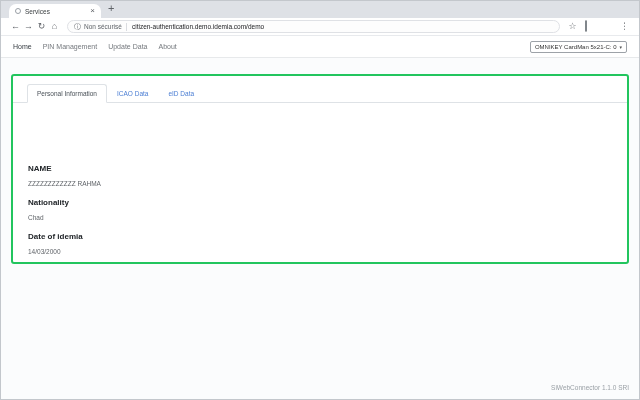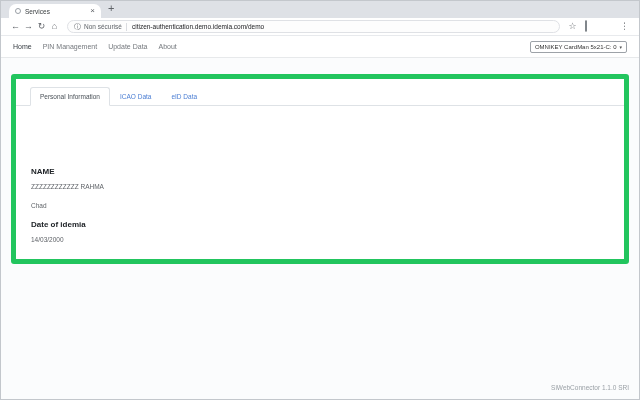--- a/index.html
+++ b/index.html
@@ -36,21 +36,21 @@
   .nav-link { font-size:7px; color:#74787d; margin-right:11px; cursor:pointer; white-space:nowrap; }
   .nav-link.active { color:#343a40; }
   .reader-select { margin-left:auto; border:1px solid #9da2a8; border-radius:2px; background:#fff;
                    font-size:6px; color:#333; padding:2px 4px; display:flex; align-items:center; gap:3px;
                    white-space:nowrap; cursor:pointer; }
   .caret { font-size:5px; color:#555; }
 
   
   .page { position:relative; height:342px; background:#fbfcfd; }
   .card { position:absolute; left:10px; right:10px; top:16px; height:190px; background:#fff;
-          border:5px solid #22c55e; border-radius:3px; }
+          border:2px solid #22c55e; border-radius:3px; }
   .card-tabs { display:flex; padding:8px 14px 0; border-bottom:1px solid #dee2e6; }
   .ctab { font-size:6.5px; padding:5px 9px; margin-bottom:-1px; border:1px solid transparent;
           border-radius:3px 3px 0 0; cursor:pointer; white-space:nowrap; }
   .ctab.active { color:#495057; background:#fff; border-color:#dee2e6; border-bottom-color:#fff; }
   .ctab.link { color:#4a7dd3; }
   .card-body { padding:62px 15px 0; }
   .field-label { font-size:8px; font-weight:bold; color:#212529; margin:0 0 6px; line-height:1.1; }
   .field-value { font-size:6.5px; color:#5f6368; margin:0 0 12px; line-height:1.1; }
   .footer { position:absolute; right:10px; bottom:9px; font-size:6.5px; color:#9aa0a6; }
 </style>
@@ -103,20 +103,21 @@
         <span class="ctab active">Personal Information</span>
         <span class="ctab link">ICAO Data</span>
         <span class="ctab link">eID Data</span>
       </div>
       <div class="card-body">
         <div>
           <p class="field-label">NAME</p>
           <p class="field-value">ZZZZZZZZZZZZ RAHMA</p>
         </div>
         <div>
+          <p class="field-label">Nationality</p>
           <p class="field-value">Chad</p>
         </div>
         <div>
           <p class="field-label">Date of idemia</p>
           <p class="field-value">14/03/2000</p>
         </div>
       </div>
     </div>
     <div class="footer">SiWebConnector 1.1.0 SRI</div>
   </div>

